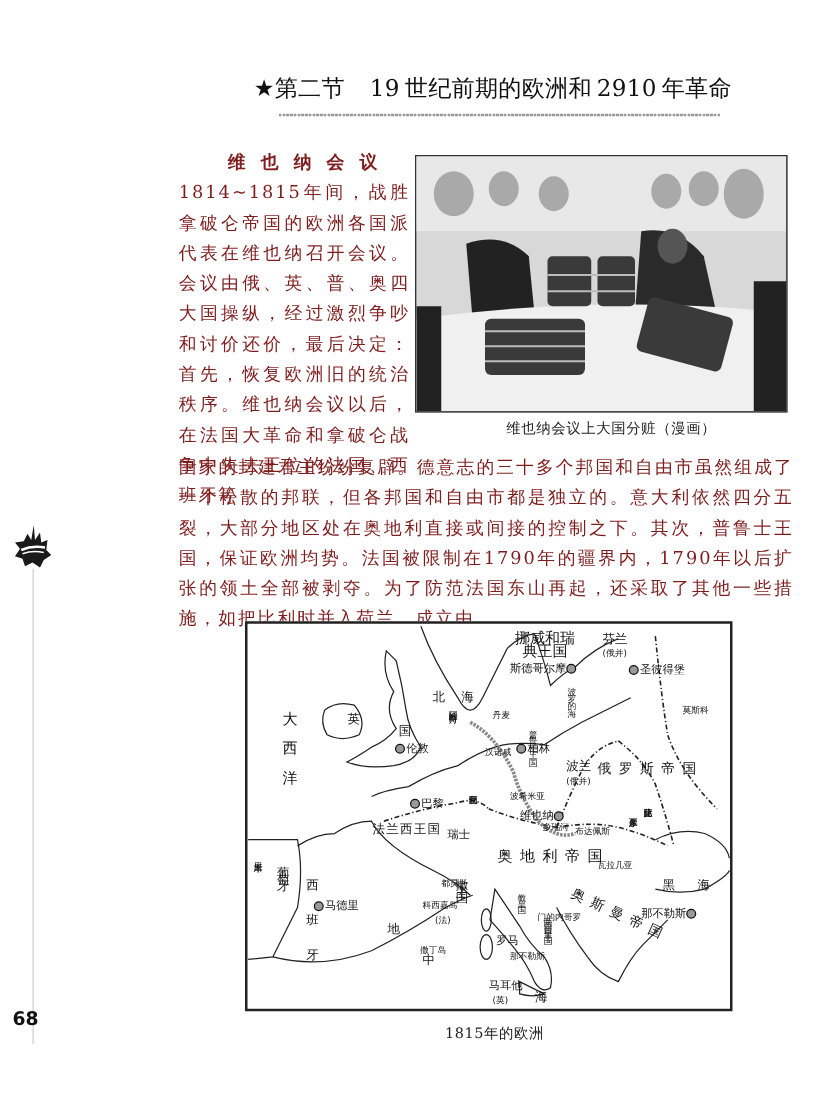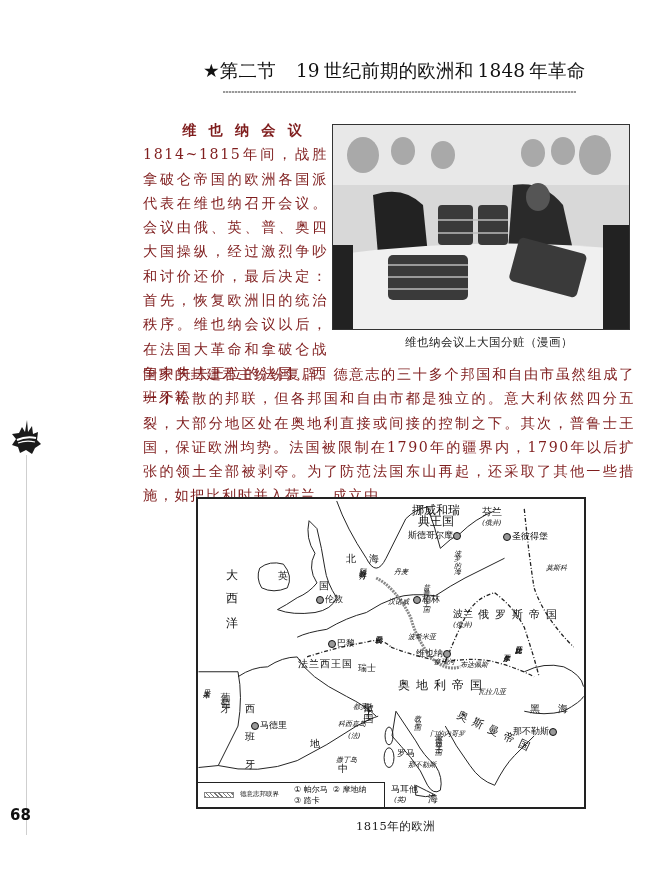--- a/index.html
+++ b/index.html
@@ -47,21 +47,21 @@
     position:absolute; left:196px; top:497px; width:390px; height:312px;
     border:2px solid #222; box-sizing:border-box; background:#fff; overflow:hidden;
   }
   .map svg.base { position:absolute; left:0; top:0; width:100%; height:100%; }
   .lbl {
     position:absolute; font-family:"DejaVu Sans","Liberation Sans",sans-serif;
     font-size:9px; color:#111; white-space:nowrap; line-height:1;
   }
   .lbl.big { font-size:11px; letter-spacing:6px; }
   .lbl.med { font-size:10px; }
-  .lbl.sm { font-size:7px;font-style:italic; }
+  .lbl.sm { font-size:7px; }
   .lbl.v { writing-mode:vertical-rl; letter-spacing:4px; }
   .city { display:inline-block; width:6px; height:6px; border-radius:50%; border:1px solid #111; background:#999; vertical-align:middle; margin-right:1px; }
   .legend {
     position:absolute; left:0; bottom:0; width:186px; height:24px; border-top:1.5px solid #222; border-right:1.5px solid #222;
     background:#fff; font-family:"DejaVu Sans","Liberation Sans",sans-serif; font-size:8px; color:#111;
   }
   .legend .swatch { position:absolute; left:6px; top:9px; width:28px; height:4px;
     background:repeating-linear-gradient(45deg,#777 0 1px,#fff 1px 3px); border:0.5px solid #888; }
   .legend .sw-label { position:absolute; left:42px; top:7px; font-size:6.5px; }
   .legend .notes { position:absolute; left:96px; top:1px; font-size:8px; line-height:11px; white-space:nowrap; }
@@ -73,21 +73,21 @@
 <div class="margin-emblem">
   <svg viewBox="0 0 36 40" width="36" height="40">
     <path d="M19 2 L20 14 L24 8 L25 16 L30 14 L29 22 L33 26 L27 30 L24 36 L18 32 L12 35 L10 29 L4 27 L8 21 L4 16 L11 15 L14 9 L17 14 Z" fill="#1a1a1a"></path>
     <path d="M9 22 Q18 18 28 20" stroke="#fff" stroke-width="2" fill="none"></path>
     <path d="M10 25 Q18 22 27 24" stroke="#fff" stroke-width="1.2" fill="none"></path>
   </svg>
 </div>
 <div class="page-num">68</div>
 
 <div class="title">
-  <span>★第二节</span><span style="display:inline-block;width:20px"></span><span class="num">19</span><span style="display:inline-block;width:4px"></span><span>世纪前期的欧洲和</span><span style="display:inline-block;width:4px"></span><span class="num">1848</span><span style="display:inline-block;width:4px"></span><span>年革命</span>
+  <span>★第二节</span><span style="display:inline-block;width:20px"></span><span class="num">19</span><span style="display:inline-block;width:4px"></span><span>世纪前期的欧洲和</span><span style="display:inline-block;width:4px"></span><span class="num">2910</span><span style="display:inline-block;width:4px"></span><span>年革命</span>
 </div>
 <div class="title-rule"></div>
 
 <div class="para left-col">
   <span style="display:inline-block;width:28px"></span><span class="lead">维也纳会议</span><span style="display:inline-block;width:14px"></span><span>1814~1815年间，战胜拿破仑帝国的欧洲各国派代表在维也纳召开会议。会议由俄、英、普、奥四大国操纵，经过激烈争吵和讨价还价，最后决定：首先，恢复欧洲旧的统治秩序。维也纳会议以后，在法国大革命和拿破仑战争中失去王位的法国、西班牙等</span>
 </div>
 
 <div class="cartoon">
   <svg viewBox="0 0 296 204" preserveAspectRatio="none">
     <rect width="296" height="204" fill="#d8d8d8"></rect>
@@ -214,22 +214,14 @@
   <span class="lbl med" style="left:332px; top:205px;">黑</span>
   <span class="lbl med" style="left:360px; top:205px;">海</span>
   <span class="lbl sm" style="left:236px; top:160px;">多瑙河</span>
   <span class="lbl med" style="left:112px; top:240px;">地</span>
   <span class="lbl med" style="left:140px; top:265px;">中</span>
   <span class="lbl med" style="left:230px; top:295px;">海</span>
   <span class="lbl" style="left:193px; top:286px;">马耳他</span>
   <span class="lbl sm" style="left:196px; top:298px;">(英)</span>
   <span class="lbl sm" style="left:196px; top:70px;">丹麦</span>
 
-  <div class="legend">
-    <div class="swatch"></div>
-    <span class="sw-label">德意志邦联界</span>
-    <div class="notes">
-      <span>① 帕尔马</span>&nbsp;&nbsp;<span>② 摩地纳</span><br>
-      <span>③ 路卡</span>
-    </div>
-  </div>
 </div>
 <div class="caption map-caption">1815年的欧洲</div>
 
 </body></html>

